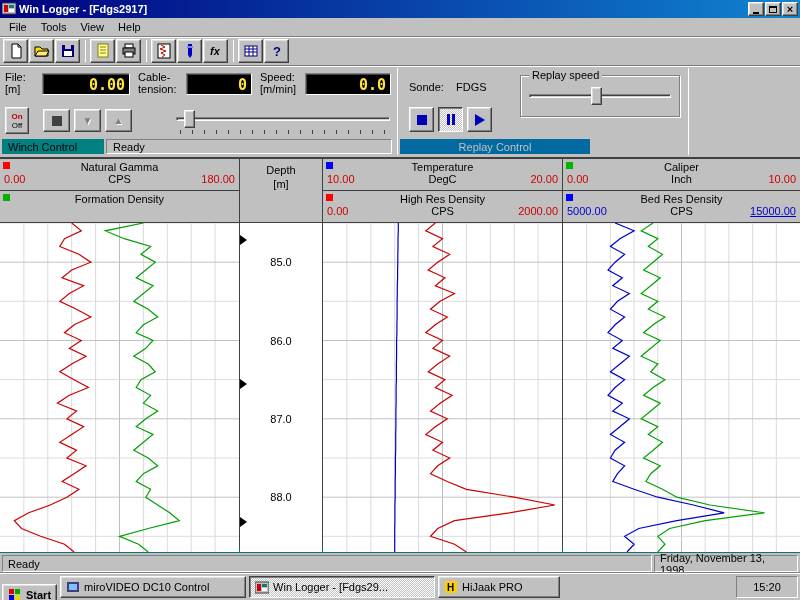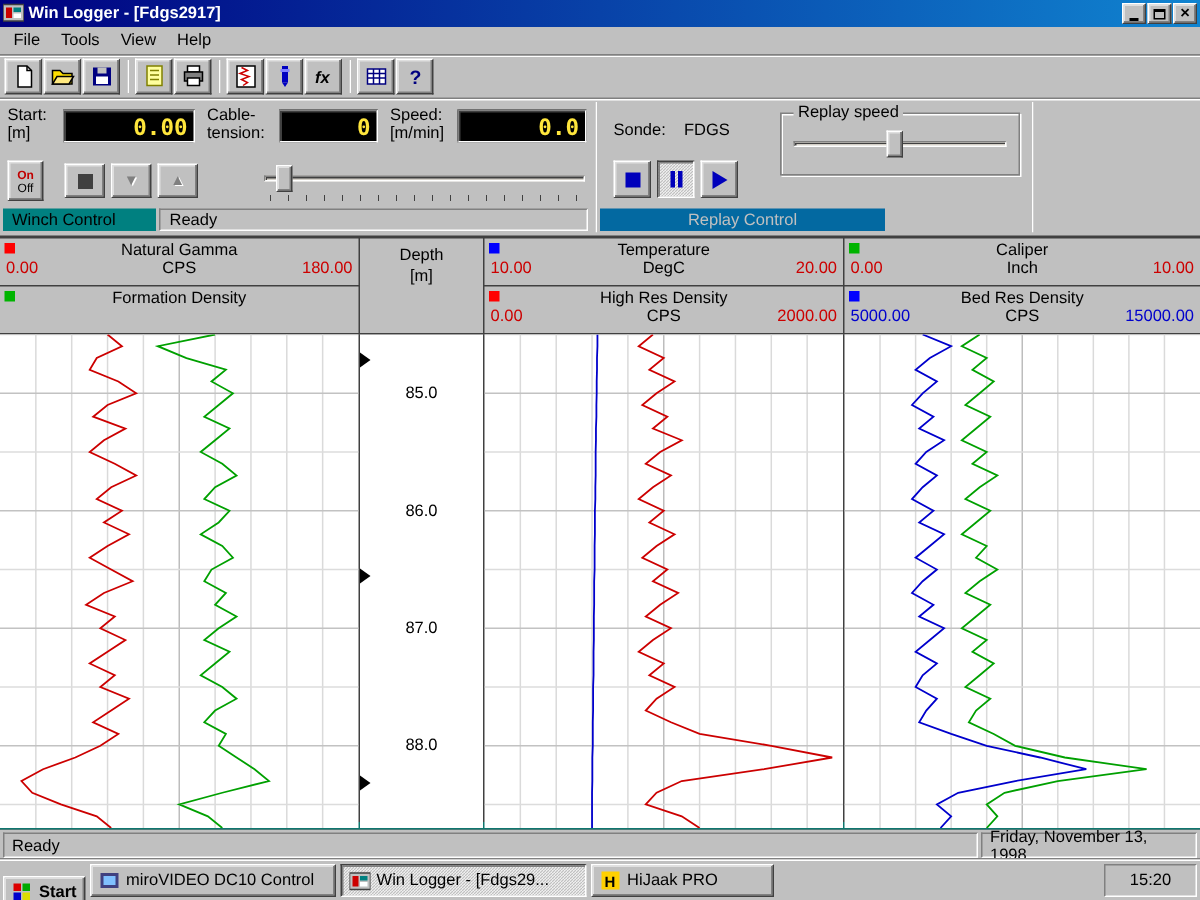--- a/index.html
+++ b/index.html
@@ -73,21 +73,21 @@
 
   
   .statusbar{height:20px;display:flex;align-items:stretch;padding:2px 2px 1px 2px;gap:2px;flex:0 0 auto;}
   .sb-panel{border:1px solid;border-color:#808080 #fff #fff #808080;display:flex;align-items:center;padding:0 5px;}
   .sb-left{flex:1;}
   .sb-right{width:144px;}
   .taskbar{height:27px;background:#c0c0c0;border-top:1px solid #fff;box-shadow:0 -1px 0 #808080;display:flex;align-items:center;padding:2px 2px;gap:3px;flex:0 0 auto;}
   .taskbtn{height:22px;background:#c0c0c0;border:1px solid;border-color:#fff #404040 #404040 #fff;box-shadow:inset -1px -1px 0 #808080,inset 1px 1px 0 #dfdfdf;
     display:flex;align-items:center;padding:0 5px;gap:4px;font-family:inherit;font-size:11px;white-space:nowrap;overflow:hidden;}
   .start{font-weight:bold;margin-top:16px;}
-  .task{width:164px;text-overflow:ellipsis;}
+  .task{width:186px;text-overflow:ellipsis;}
   .task-sm{width:122px;}
   .task.active{border-color:#404040 #fff #fff #404040;box-shadow:inset 1px 1px 0 #808080;
     background-image:linear-gradient(45deg,#fff 25%,transparent 25%,transparent 75%,#fff 75%),linear-gradient(45deg,#fff 25%,transparent 25%,transparent 75%,#fff 75%);
     background-size:2px 2px;background-position:0 0,1px 1px;}
   .tray{margin-left:auto;width:62px;height:22px;border:1px solid;border-color:#808080 #fff #fff #808080;display:flex;align-items:center;justify-content:center;}
   .ticon{width:14px;height:14px;flex:0 0 auto;}
 </style>
 </head>
 <body>
 
@@ -186,21 +186,21 @@
     <button class="tbtn">
         <svg width="16" height="16">
           <text x="4" y="13" font-size="13" font-weight="bold" fill="#000080">?</text>
         </svg>
       </button>
   </div>
 
   <div class="control-panel">
 
     <div class="lbl2" style="left:5px;top:5px">
-      <div>Start:</div>
+      <div>File:</div>
         <div>[m]</div>
     </div>
     <div class="lcd" style="left:42px;top:7px;width:88px">0.00</div>
     <div class="lbl2" style="left:138px;top:5px">
       <div>Cable-</div>
         <div>tension:</div>
     </div>
     <div class="lcd" style="left:186px;top:7px;width:66px">0</div>
     <div class="lbl2" style="left:260px;top:5px">
       <div>Speed:</div>
@@ -286,21 +286,21 @@
       <div>Formation Density</div>
     </div>
     <div class="hcell" style="grid-column:3;grid-row:2">
       <span class="marker" style="background: rgb(255, 0, 0);"></span>
       <div>High Res Density</div>
       <div class="h-line2"><span class="h-min" style="color: rgb(204, 0, 0);">0.00</span><span>CPS</span><span class="h-max" style="color: rgb(204, 0, 0);">2000.00</span></div>
     </div>
     <div class="hcell" style="grid-column:4;grid-row:2">
       <span class="marker" style="background: rgb(0, 0, 255);"></span>
       <div>Bed Res Density</div>
-      <div class="h-line2"><span class="h-min" style="color: rgb(0, 0, 204);">5000.00</span><span>CPS</span><span class="h-max" style="color: rgb(0, 0, 204);">15000.00</span></div>
+      <div class="h-line2"><span class="h-min" style="color: rgb(0, 0, 204);">5000.00</span><span>CPS</span><span class="h-max" style="color: rgb(0, 0, 204); text-decoration: underline;">15000.00</span></div>
     </div>
   </div>
 
   <div class="chart-area">
     <div class="track">
         <svg viewBox="0 0 239 329">
           <line x1="23.9" y1="0" x2="23.9" y2="329" stroke="#dadada" stroke-width="1"></line>
           <line x1="47.8" y1="0" x2="47.8" y2="329" stroke="#dadada" stroke-width="1"></line>
           <line x1="71.7" y1="0" x2="71.7" y2="329" stroke="#dadada" stroke-width="1"></line>
           <line x1="95.6" y1="0" x2="95.6" y2="329" stroke="#dadada" stroke-width="1"></line>

